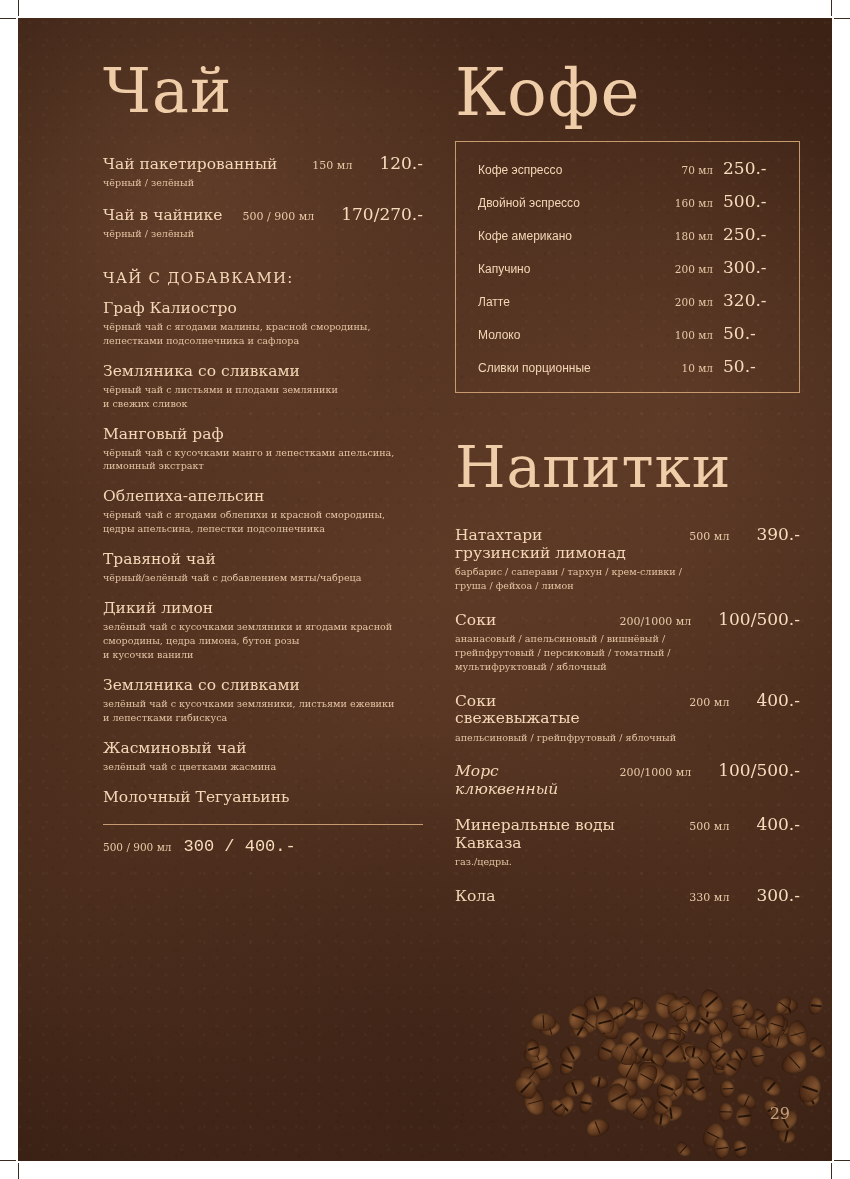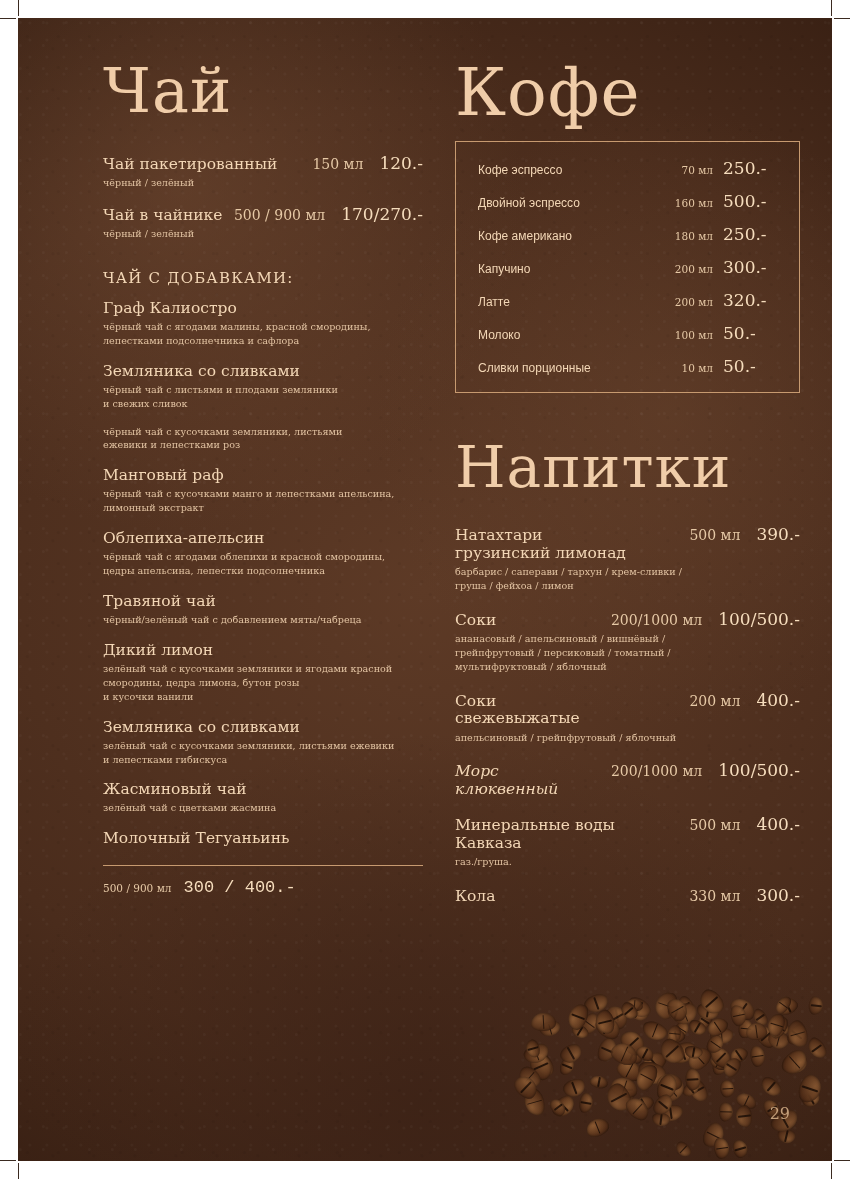--- a/index.html
+++ b/index.html
@@ -122,22 +122,22 @@
     font-size: 15.5px;
     font-family: "DejaVu Serif", serif;
   }
   .item-name.two-line {
     white-space: normal;
     line-height: 1.12;
   }
   .spacer { flex: 1 1 auto; min-width: 8px; }
   .vol {
     color: #e6c9a6;
-    font-size: 14px;
-    margin-right: 16px;
+    font-size: 11px;
+    margin-right: 27px;
     font-family: "DejaVu Serif", serif;
   }
   .price {
     color: #f6ddbd;
     font-size: 17px;
     font-family: "DejaVu Serif", serif;
   }
   .desc {
     color: #e2c3a2;
     font-size: 9.6px;
@@ -387,21 +387,20 @@
 
       <div class="item">
         <div class="item-name">Граф Калиостро</div>
         <div class="desc">чёрный чай с ягодами малины, красной смородины,<br>лепестками подсолнечника и сафлора</div>
       </div>
       <div class="item">
         <div class="item-name">Земляника со сливками</div>
         <div class="desc">чёрный чай с листьями и плодами земляники<br>и свежих сливок</div>
       </div>
       <div class="item">
-        <div class="desc">чёрный чай с кусочками земляники, листьями<br>ежевики и лепестками роз</div>
       </div>
       <div class="item">
         <div class="item-name">Манговый раф</div>
         <div class="desc">чёрный чай с кусочками манго и лепестками апельсина,<br>лимонный экстракт</div>
       </div>
       <div class="item">
         <div class="item-name">Облепиха-апельсин</div>
         <div class="desc">чёрный чай с ягодами облепихи и красной смородины,<br>цедры апельсина, лепестки подсолнечника</div>
       </div>
       <div class="item">
@@ -524,21 +523,21 @@
           <div class="desc"></div>
         </div>
 
         <div class="drink-item">
           <div class="item-head">
             <span class="item-name two-line" style="max-width:215px;">Минеральные воды<br>Кавказа</span>
             <span class="spacer"></span>
             <span class="vol">500 мл</span>
             <span class="price">400.-</span>
           </div>
-          <div class="desc">газ./груша.</div>
+          <div class="desc">газ./цедры.</div>
         </div>
 
         <div class="drink-item">
           <div class="item-head">
             <span class="item-name">Кола</span>
             <span class="spacer"></span>
             <span class="vol">330 мл</span>
             <span class="price">300.-</span>
           </div>
         </div>

